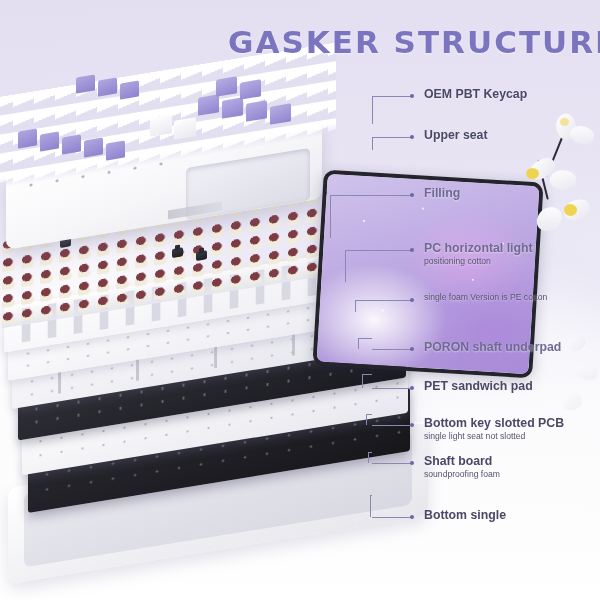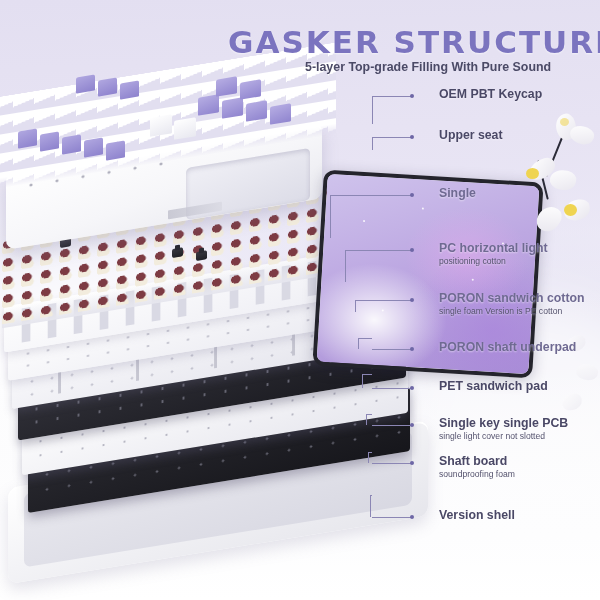--- a/index.html
+++ b/index.html
@@ -62,21 +62,21 @@
   .sw-stem{position:absolute;left:3px;top:0;width:5px;height:5px;border-radius:1px;
     background:#7d3b43;}
 
   
   .petal{position:absolute;border-radius:60% 40% 55% 45%;
     background:linear-gradient(150deg,#ffffff,#e8e6ee);}
   .fcent{position:absolute;border-radius:50%;background:#efd451;}
   .stem{position:absolute;background:#2b2b38;border-radius:1px;}
 
   
-  .lbl{position:absolute;white-space:nowrap;margin-left:15px;}
+  .lbl{position:absolute;white-space:nowrap;}
   .lbl .t{font-size:12.3px;font-weight:700;color:#4a4866;line-height:1.1;
     text-shadow:0 1px 2px rgba(255,255,255,.5);}
   .lbl .s{font-size:8.6px;font-weight:400;color:#55536e;line-height:1.15;margin-top:1px;
     text-shadow:0 1px 2px rgba(255,255,255,.5);}
   .lbl.faint .t{color:#6f6a92;}
   .lead-h{position:absolute;height:1px;background:#8b86b4;}
   .lead-v{position:absolute;width:1px;background:#8b86b4;}
   .dot{position:absolute;width:4px;height:4px;border-radius:50%;background:#6e67a6;}
 </style>
 </head>
@@ -230,76 +230,74 @@
     <div class="fcent" style="left:44px;top:96px;width:13px;height:12px;"></div>
     <div class="fcent" style="left:40px;top:10px;width:9px;height:8px;opacity:.55;"></div>
   </div>
   <div style="position:absolute;left:556px;top:330px;width:48px;height:110px;opacity:.55;">
     <div class="petal" style="left:10px;top:6px;width:20px;height:15px;transform:rotate(-20deg);"></div>
     <div class="petal" style="left:20px;top:34px;width:22px;height:16px;transform:rotate(16deg);"></div>
     <div class="petal" style="left:6px;top:64px;width:20px;height:16px;transform:rotate(-12deg);"></div>
   </div>
 
   <div class="title">GASKER  STRUCTURE</div>
-  <div class="subtitle">5-layer Top-grade Filling With Pure Sound</div>
 
   <div id="callouts">
       <div class="lead-h" style="left: 372px; top: 96px; width: 40px;"></div>
       <div class="dot" style="left: 410px; top: 94px;"></div>
       <div class="lbl" style="left: 424px; top: 88px;">
         <div class="t">OEM PBT Keycap</div>
       </div>
       <div class="lead-h" style="left: 372px; top: 137px; width: 40px;"></div>
       <div class="dot" style="left: 410px; top: 135px;"></div>
       <div class="lbl" style="left: 424px; top: 129px;">
         <div class="t">Upper seat</div>
       </div>
       <div class="lead-h" style="left: 372px; top: 195px; width: 40px;"></div>
       <div class="dot" style="left: 410px; top: 193px;"></div>
       <div class="lbl faint" style="left: 424px; top: 187px;">
-        <div class="t">Single</div>
+        <div class="t">Filling</div>
       </div>
       <div class="lead-h" style="left: 372px; top: 250px; width: 40px;"></div>
       <div class="dot" style="left: 410px; top: 248px;"></div>
       <div class="lbl faint" style="left: 424px; top: 242px;">
         <div class="t">PC horizontal light</div>
         <div class="s">positioning cotton</div>
       </div>
       <div class="lead-h" style="left: 372px; top: 300px; width: 40px;"></div>
       <div class="dot" style="left: 410px; top: 298px;"></div>
       <div class="lbl faint" style="left: 424px; top: 292px;">
-        <div class="t">PORON sandwich cotton</div>
         <div class="s">single foam Version is PE cotton</div>
       </div>
       <div class="lead-h" style="left: 372px; top: 349px; width: 40px;"></div>
       <div class="dot" style="left: 410px; top: 347px;"></div>
       <div class="lbl faint" style="left: 424px; top: 341px;">
         <div class="t">PORON shaft underpad</div>
       </div>
       <div class="lead-h" style="left: 372px; top: 388px; width: 40px;"></div>
       <div class="dot" style="left: 410px; top: 386px;"></div>
       <div class="lbl" style="left: 424px; top: 380px;">
         <div class="t">PET sandwich pad</div>
       </div>
       <div class="lead-h" style="left: 372px; top: 425px; width: 40px;"></div>
       <div class="dot" style="left: 410px; top: 423px;"></div>
       <div class="lbl" style="left: 424px; top: 417px;">
-        <div class="t">Single key single PCB</div>
-        <div class="s">single light cover not slotted</div>
+        <div class="t">Bottom key slotted PCB</div>
+        <div class="s">single light seat not slotted</div>
       </div>
       <div class="lead-h" style="left: 372px; top: 463px; width: 40px;"></div>
       <div class="dot" style="left: 410px; top: 461px;"></div>
       <div class="lbl" style="left: 424px; top: 455px;">
         <div class="t">Shaft board</div>
         <div class="s">soundproofing foam</div>
       </div>
       <div class="lead-h" style="left: 372px; top: 517px; width: 40px;"></div>
       <div class="dot" style="left: 410px; top: 515px;"></div>
       <div class="lbl" style="left: 424px; top: 509px;">
-        <div class="t">Version shell</div>
+        <div class="t">Bottom single</div>
       </div>
       <div class="lead-v" style="left: 372px; top: 96px; height: 28px;"></div>
       <div class="lead-h" style="left: 372px; top: 96px; width: 0px;"></div>
       <div class="lead-v" style="left: 372px; top: 137px; height: 13px;"></div>
       <div class="lead-h" style="left: 372px; top: 137px; width: 0px;"></div>
       <div class="lead-v" style="left: 330px; top: 195px; height: 43px;"></div>
       <div class="lead-h" style="left: 330px; top: 195px; width: 42px;"></div>
       <div class="lead-v" style="left: 345px; top: 250px; height: 32px;"></div>
       <div class="lead-h" style="left: 345px; top: 250px; width: 27px;"></div>
       <div class="lead-v" style="left: 355px; top: 300px; height: 12px;"></div>

